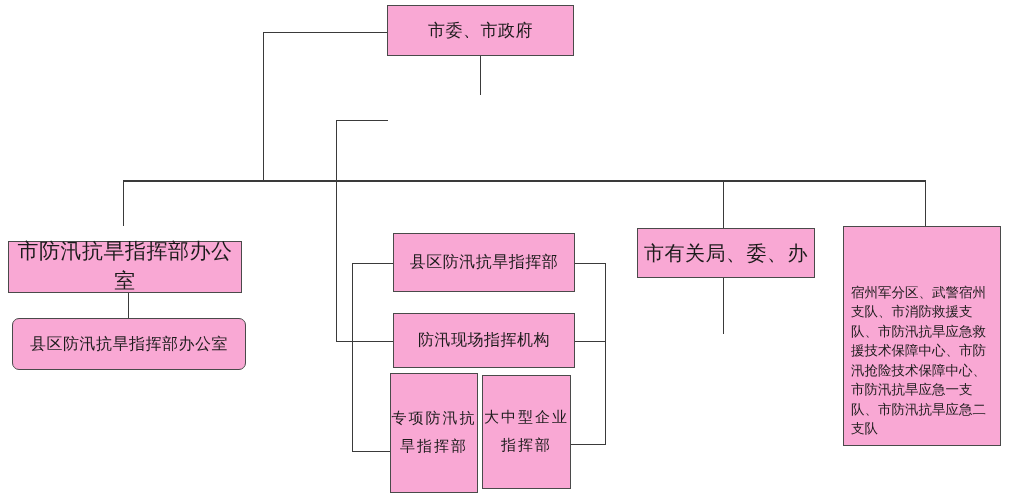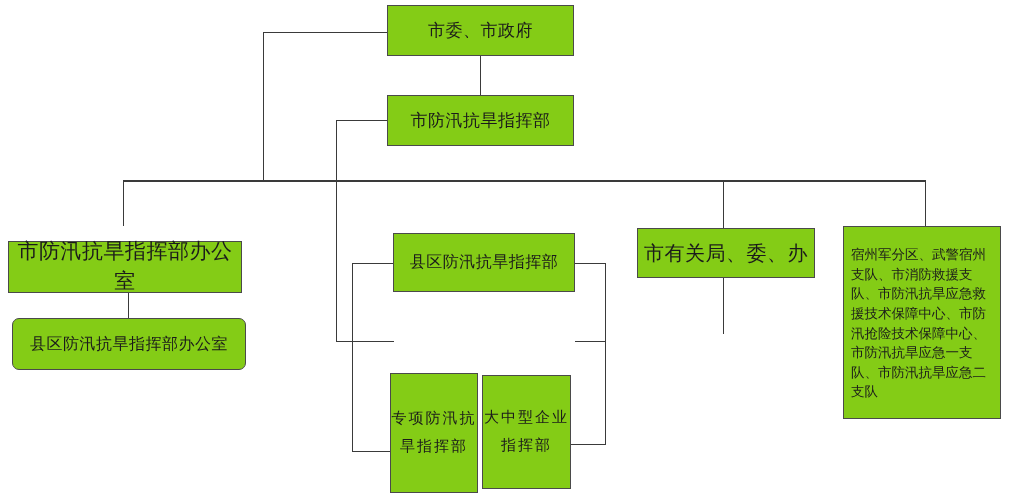--- a/index.html
+++ b/index.html
@@ -13,21 +13,21 @@
     width: 1009px;
     height: 497px;
     background: #ffffff;
     font-family: "DejaVu Sans", "Liberation Sans", sans-serif;
     overflow: hidden;
   }
   .node {
     position: absolute;
     box-sizing: border-box;
     border: 1px solid #4a4a4a;
-    background: #84cc16;
+    background: #f9a8d4;
     display: flex;
     align-items: center;
     justify-content: center;
     text-align: center;
     color: #1b1b1b;
     z-index: 3;
   }
   .node .label {
     display: block;
     line-height: 1.42;
@@ -38,22 +38,22 @@
   #n-city-gov       { left: 387px; top: 5px;   width: 187px; height: 51px;  font-size: 17px; }
   #n-city-hq        { left: 387px; top: 95px;  width: 187px; height: 51px;  font-size: 17px; }
   #n-city-office    { left: 8px;   top: 225px; width: 234px; height: 52px;  font-size: 21px; margin-top: 16px; }
   #n-county-office  { left: 12px;  top: 318px; width: 234px; height: 52px;  font-size: 16px; border-radius: 7px; }
   #n-county-hq      { left: 393px; top: 233px; width: 182px; height: 59px;  font-size: 16px; }
   #n-site-hq        { left: 393px; top: 313px; width: 182px; height: 55px;  font-size: 16px; }
   #n-special-hq     { left: 390px; top: 373px; width: 88px;  height: 120px; font-size: 15px; }
   #n-enterprise-hq  { left: 482px; top: 375px; width: 89px;  height: 114px; font-size: 15px; }
   #n-city-bureaus   { left: 637px; top: 228px; width: 178px; height: 50px;  font-size: 20px; }
   #n-county-bureaus { left: 637px; top: 333px; width: 193px; height: 48px;  font-size: 16px; }
-  #n-forces         { left: 843px; top: 226px; width: 158px; height: 193px; font-size: 13.5px;
-                      align-items: center; padding: 8px 7px 6px 7px; }
+  #n-forces         { left: 843px; top: 226px; width: 158px; height: 220px; font-size: 13.5px;
+                      align-items: flex-end; padding: 8px 7px 6px 7px; }
   #n-forces .label  { text-align: left; line-height: 1.45; letter-spacing: 0px; }
   
   .node.vertical-text .label {
     line-height: 1.85;
     letter-spacing: 2px;
   }
   
   .line {
     position: absolute;
     background: #3a3a3a;
@@ -94,36 +94,36 @@
   <div class="line v" style="left:723px; top:180px; height:49px;"></div>
 
   <div class="line v" style="left:723px; top:278px; height:56px;"></div>
 
   <div class="line v" style="left:925px; top:180px; height:47px;"></div>
 
   <div class="node" id="n-city-gov">
     <span class="label">市委、市政府</span>
   </div>
 
-  <div class="node" id="n-city-hq">
-    <span class="label">市防汛抗旱指挥部</span>
-  </div>
 
   <div class="node" id="n-city-office">
     <span class="label">市防汛抗旱指挥部办公室</span>
   </div>
 
   <div class="node" id="n-county-office">
     <span class="label">县区防汛抗旱指挥部办公室</span>
   </div>
 
   <div class="node" id="n-county-hq">
     <span class="label">县区防汛抗旱指挥部</span>
   </div>
 
+  <div class="node" id="n-site-hq">
+    <span class="label">防汛现场指挥机构</span>
+  </div>
 
   <div class="node vertical-text" id="n-enterprise-hq">
     <span class="label">大中型企业指挥部</span>
   </div>
 
   <div class="node vertical-text" id="n-special-hq">
     <span class="label">专项防汛抗旱指挥部</span>
   </div>
 
   <div class="node" id="n-city-bureaus">

